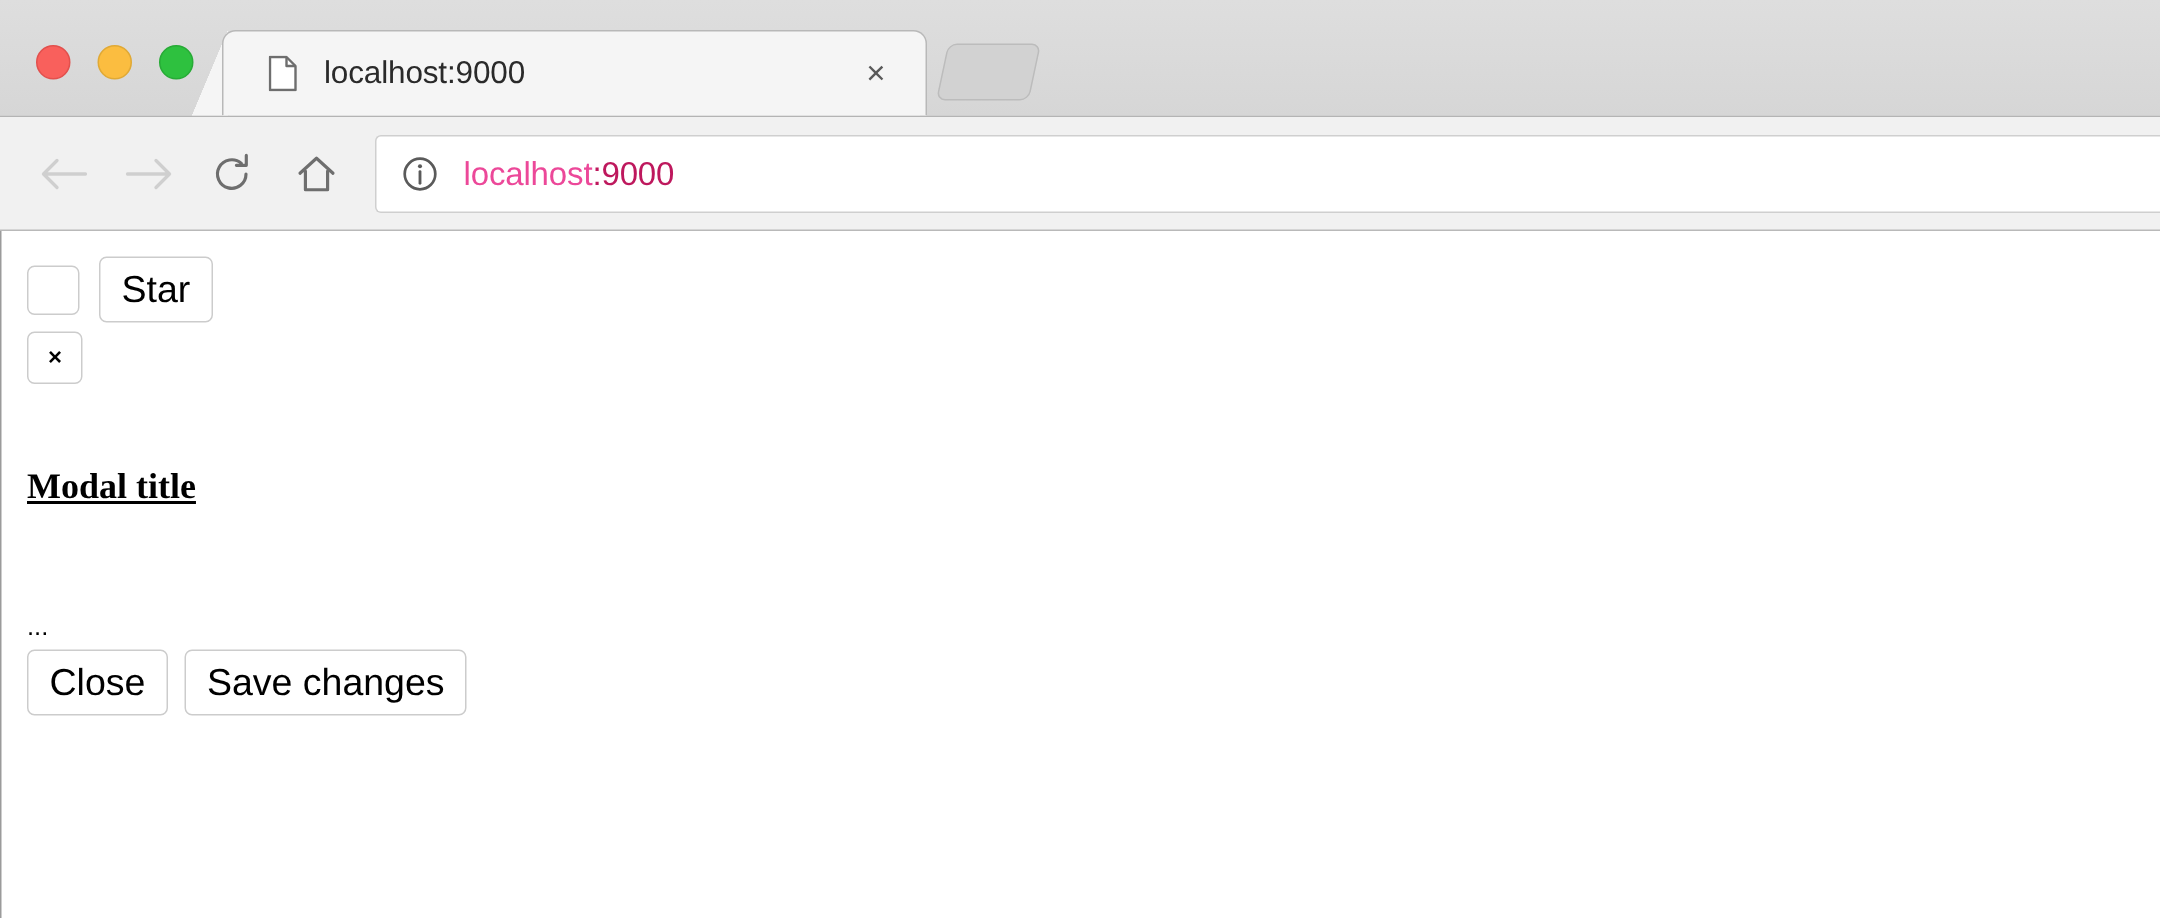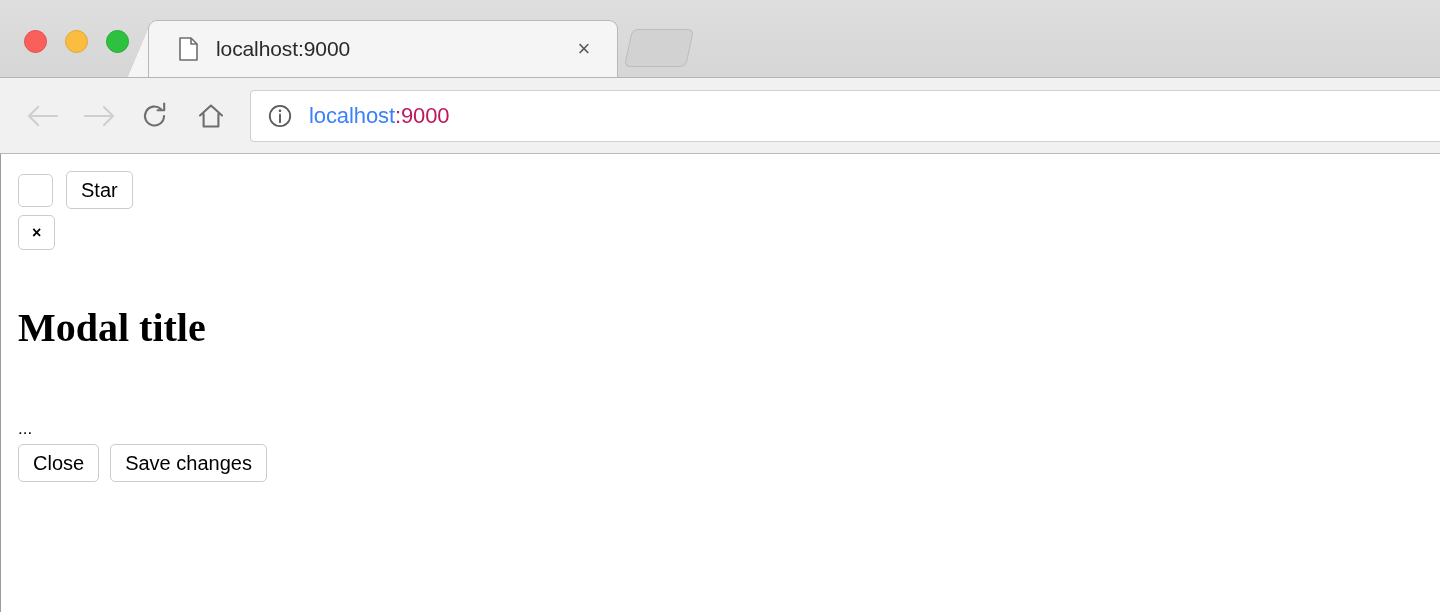--- a/index.html
+++ b/index.html
@@ -153,21 +153,21 @@
     width: 26px; height: 26px;
     flex: 0 0 auto;
     margin-right: 16px;
     display: block;
   }
   .omnibox-text {
     font-size: 22px;
     white-space: nowrap;
     letter-spacing: -0.1px;
   }
-  .url-host { color: #3b82f6; }
+  .url-host { color: #ec4899; }
   .url-port { color: #be185d; }
 
   
   .viewport {
     flex: 1 1 auto;
     background: #ffffff;
     border-left: 1px solid #9b9b9b;
     overflow: hidden;
     position: relative;
   }
@@ -175,21 +175,21 @@
     padding: 0;
     font-family: "Liberation Sans", sans-serif;
     font-size: 16px;
     color: #000000;
   }
 
   
   .btn {
     display: inline-block;
     font-family: "Liberation Sans", sans-serif;
-    font-size: 20px;
+    font-size: 25px;
     line-height: 1.2;
     color: #000000;
     background: #ffffff;
     border: 1px solid #cccccc;
     border-radius: 5px;
     padding: 6px 14px;
     vertical-align: middle;
     white-space: nowrap;
   }
   .btn-blank {
@@ -209,24 +209,25 @@
     align-items: center;
     gap: 13px;
   }
   .close-row {
     padding: 6px 0 0 17px;
   }
 
   .modal-title {
     font-family: "Liberation Serif", serif;
     font-weight: bold;
-    font-size: 40px;
+    font-size: 24px;
     line-height: 1.1;
     margin: 56px 0 0 17px;
     color: #000000;
+    text-decoration: underline;
   }
   .modal-body {
     font-size: 17px;
     margin: 70px 0 0 17px;
     color: #000000;
     line-height: 1;
   }
   .modal-footer {
     padding: 7px 16px 0 17px;
     display: flex;

